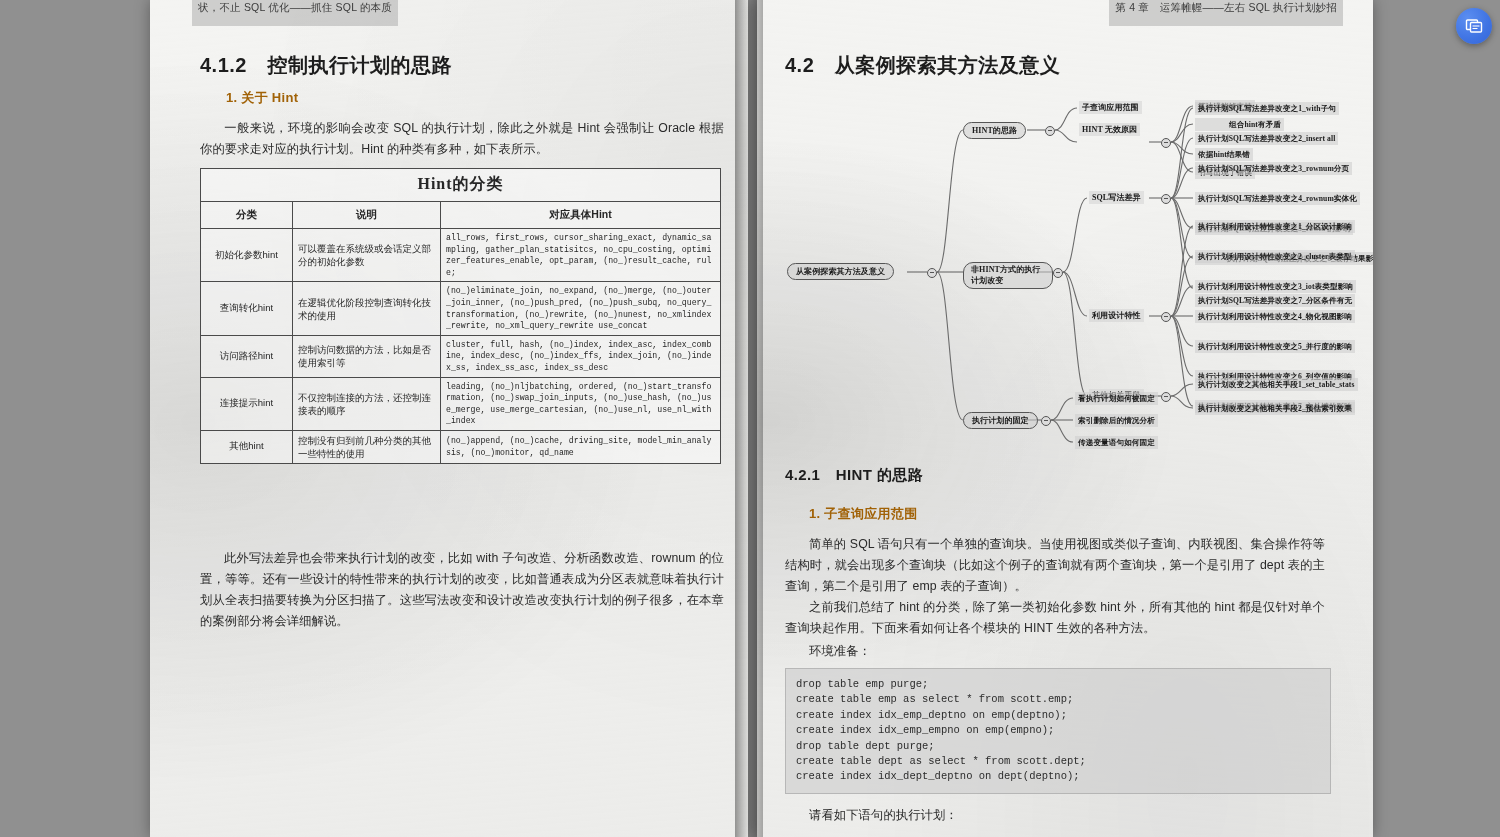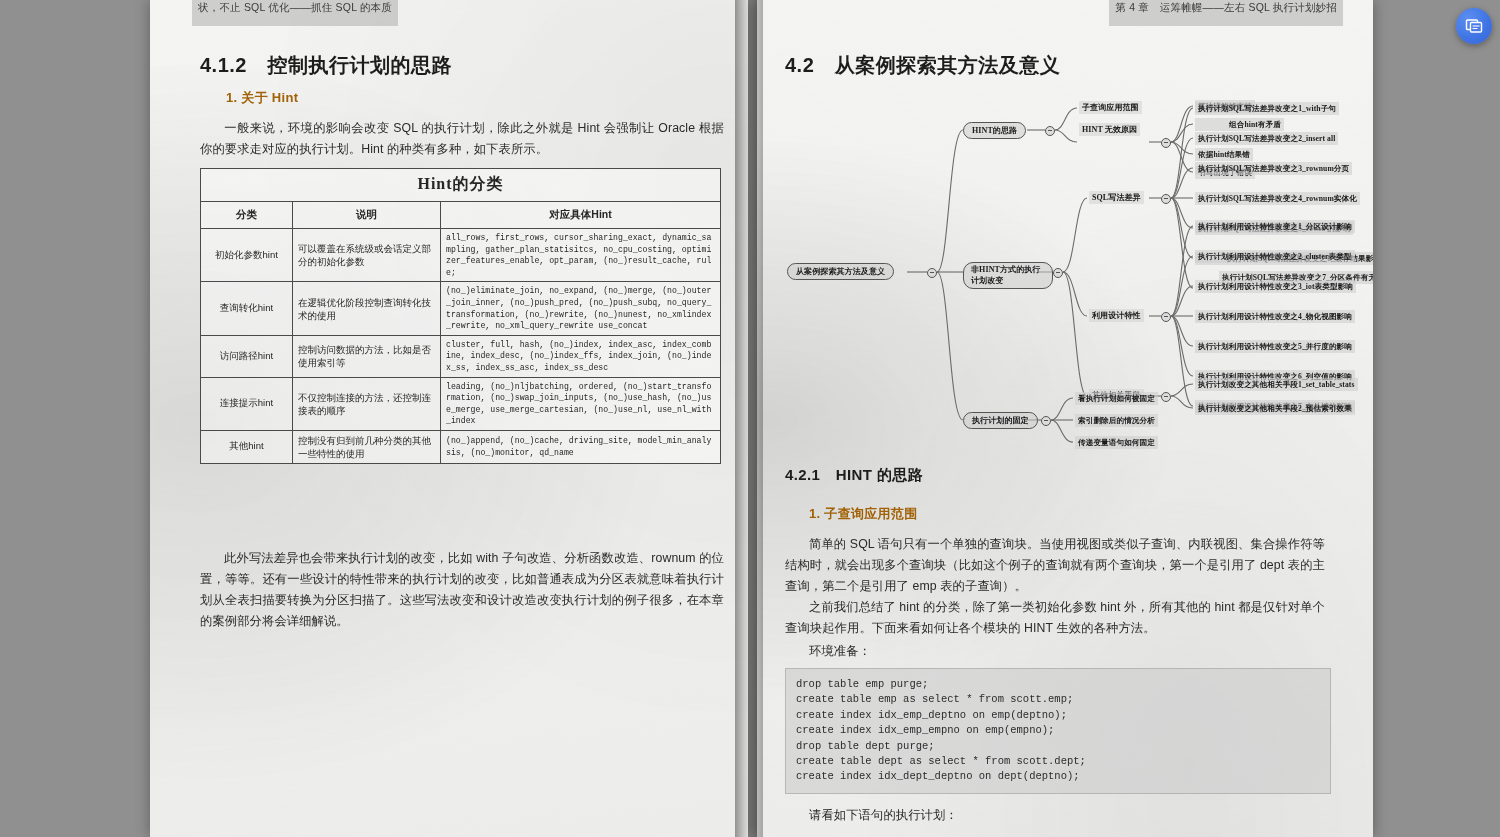--- a/index.html
+++ b/index.html
@@ -310,21 +310,21 @@
           <div class="bullet" style="left:276px;top:188px;"></div>
 
           <div class="node mid" style="left:312px;top:111px;">SQL写法差异</div>
           <div class="bullet" style="left:384px;top:114px;"></div>
           <div class="node leaf" style="left:418px;top:22px;">执行计划SQL写法差异改变之1_with子句</div>
           <div class="node leaf" style="left:418px;top:52px;">执行计划SQL写法差异改变之2_insert all</div>
           <div class="node leaf" style="left:418px;top:82px;">执行计划SQL写法差异改变之3_rownum分页</div>
           <div class="node leaf" style="left:418px;top:112px;">执行计划SQL写法差异改变之4_rownum实体化</div>
           <div class="node leaf" style="left:418px;top:142px;">执行计划SQL写法差异改变之5_rowid 的影响</div>
           <div class="node leaf" style="left:418px;top:172px;padding-left:32px;">执行计划SQL写法差异改变之6_缓存结果影响</div>
-          <div class="node leaf" style="left:418px;top:191px;margin-left:24px;">执行计划SQL写法差异改变之7_分区条件有无</div>
+          <div class="node leaf" style="left:418px;top:214px;">执行计划SQL写法差异改变之7_分区条件有无</div>
 
           <div class="node mid" style="left:312px;top:229px;">利用设计特性</div>
           <div class="bullet" style="left:384px;top:232px;"></div>
           <div class="node leaf" style="left:418px;top:140px;">执行计划利用设计特性改变之1_分区设计影响</div>
           <div class="node leaf" style="left:418px;top:170px;">执行计划利用设计特性改变之2_cluster表类型</div>
           <div class="node leaf" style="left:418px;top:200px;">执行计划利用设计特性改变之3_iot表类型影响</div>
           <div class="node leaf" style="left:418px;top:230px;">执行计划利用设计特性改变之4_物化视图影响</div>
           <div class="node leaf" style="left:418px;top:260px;">执行计划利用设计特性改变之5_并行度的影响</div>
           <div class="node leaf" style="left:418px;top:290px;">执行计划利用设计特性改变之6_列空值的影响</div>
           <div class="node leaf" style="left:418px;top:320px;">执行计划利用设计特性改变之7_主外键的影响</div>

